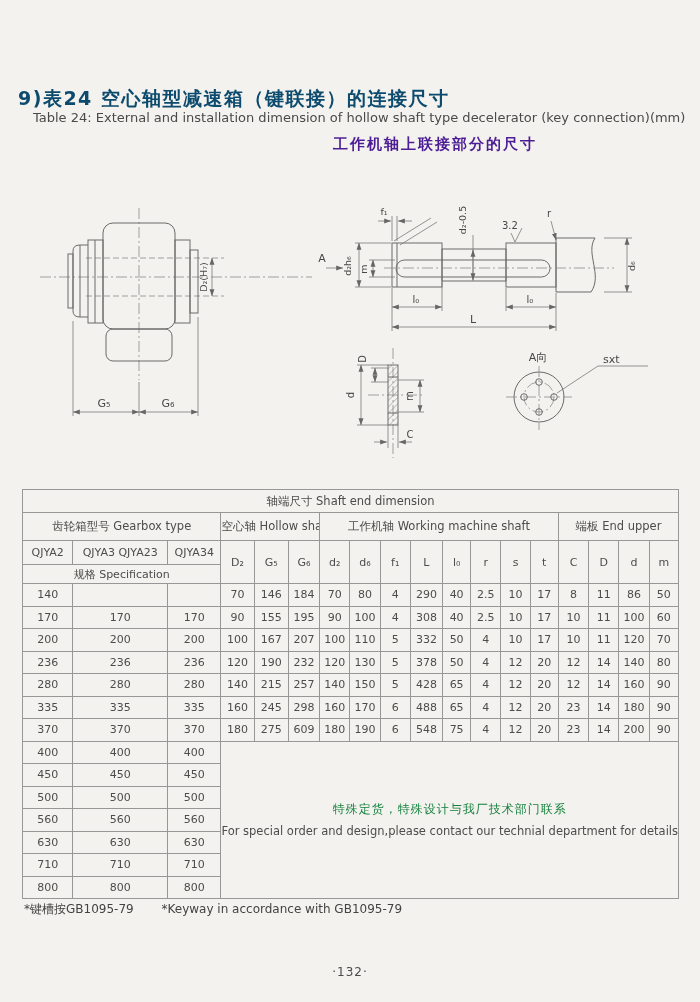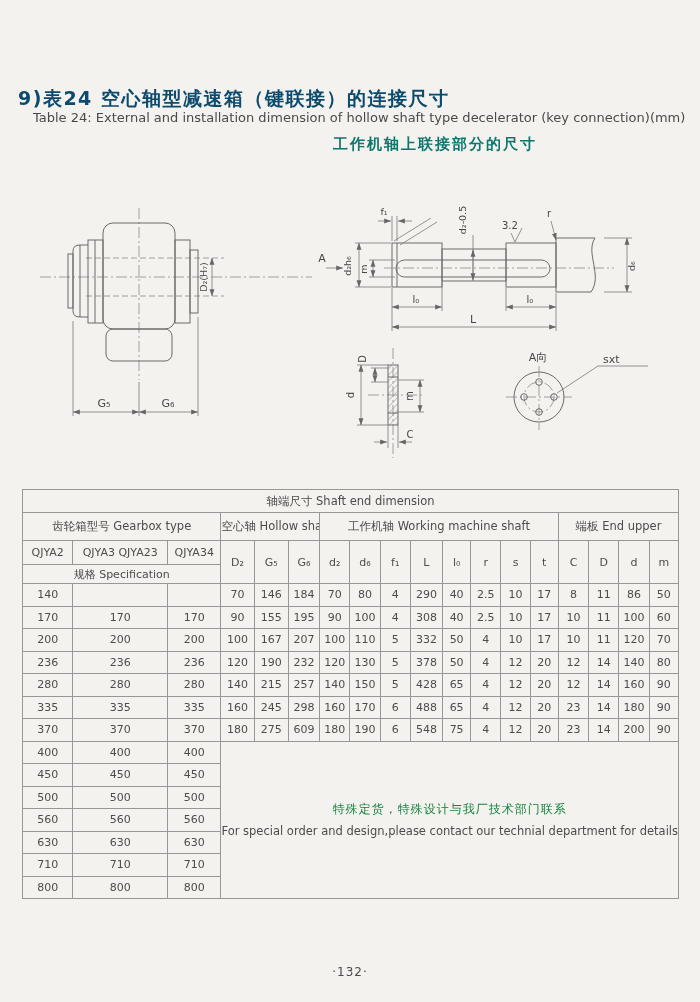--- a/index.html
+++ b/index.html
@@ -1,21 +1,21 @@
 <!DOCTYPE html>
 <html><head>
 <meta charset="utf-8">
 <style>
   html,body{margin:0;padding:0;background:#e8e7e4;}
   .page{position:relative;width:700px;height:1002px;background:#f3f2ee;
         font-family:"DejaVu Sans","Liberation Sans",sans-serif;color:#474747;overflow:hidden;}
   .abs{position:absolute;}
   .title-cn{left:18px;top:86px;font-size:19px;font-weight:600;letter-spacing:1.5px;color:#0c4a6e;}
   .title-en{left:33px;top:110px;font-size:13px;color:#4a4a4a;}
-  .subtitle-cn{left:250px;top:135px;width:370px;text-align:center;font-size:15px;font-weight:600;letter-spacing:2px;color:#0f766e;}
+  .subtitle-cn{left:250px;top:135px;width:370px;text-align:center;font-size:15px;font-weight:600;letter-spacing:2px;color:#4c1d95;}
   .subtitle-en{left:240px;top:156px;width:430px;text-align:center;font-size:12.5px;color:#4a4a4a;}
 
   svg text{font-family:"DejaVu Sans","Liberation Sans",sans-serif;fill:#474747;}
   .ln{stroke:#6a6a6a;stroke-width:1;fill:none;}
   .thin{stroke:#7a7a7a;stroke-width:0.8;fill:none;}
   .cl{stroke:#8a8a8a;stroke-width:0.8;fill:none;stroke-dasharray:11,3,2,3;}
   .bore{stroke:#8a8a8a;stroke-width:0.8;fill:none;stroke-dasharray:6,3;}
 
   .tablewrap{left:22px;top:489px;}
   table.dim{border-collapse:collapse;table-layout:fixed;width:657px;font-size:11px;color:#4c4c4c;border-radius:16px;}
@@ -421,16 +421,20 @@
           </tr>
           <tr>
             <td>800</td>
             <td>800</td>
             <td>800</td>
           </tr>
         </tbody>
     </table>
   </div>
 
+  <div class="abs footnote">
+    <span>*键槽按GB1095-79</span>
+    <span class="en">*Keyway in accordance with GB1095-79</span>
+  </div>
 
   <div class="abs pagenum">·132·</div>
 
 </div>
 
 </body></html>

